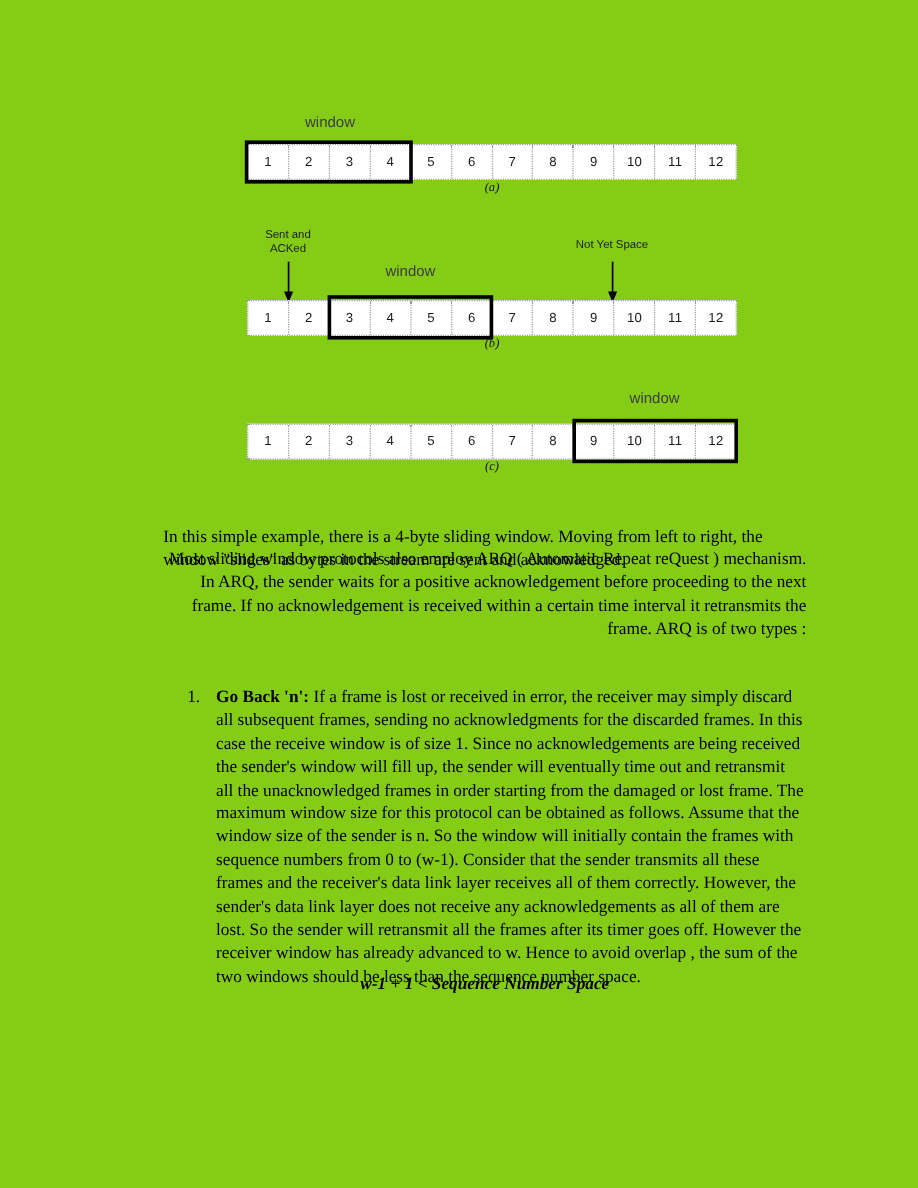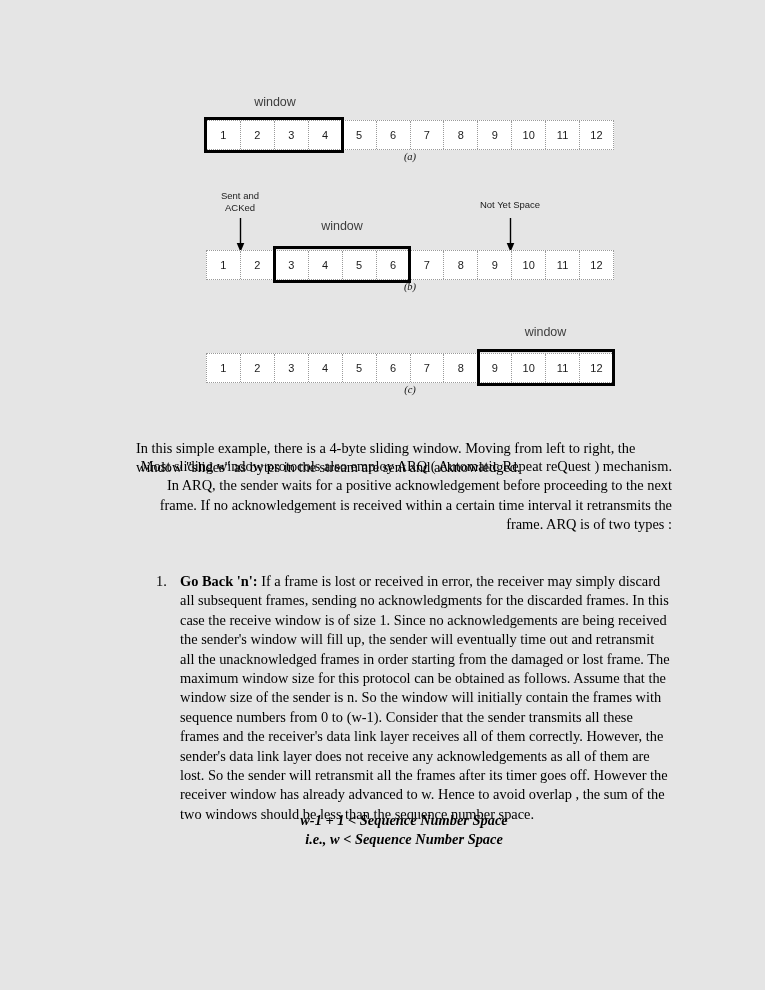--- a/index.html
+++ b/index.html
@@ -13,21 +13,21 @@
     position: relative;
     font-family: "Liberation Serif", serif;
     color: #000000;
     overflow: hidden;
   }
 
   .page {
     position: relative;
     width: 765px;
     height: 990px;
-    background: #e5e5e5;
+    background: #84cc16;
   }
 
   
   .figure {
     position: absolute;
     left: 0;
     top: 0;
     width: 765px;
   }
 
@@ -252,16 +252,15 @@
   <div class="body-text" style="top:457px;text-align:right;">Most sliding window protocols also employ ARQ ( Automatic Repeat reQuest ) mechanism. In ARQ, the sender waits for a positive acknowledgement before proceeding to the next frame. If no acknowledgement is received within a certain time interval it retransmits the frame. ARQ is of two types :</div>
 
   <div class="list-wrap" style="top:572px;">
     <div class="list-item">
       <span class="list-marker">1.</span><b>Go Back 'n':</b><span> If a frame is lost or received in error, the receiver may simply discard all subsequent frames, sending no acknowledgments for the discarded frames. In this case the receive window is of size 1. Since no acknowledgements are being received the sender's window will fill up, the sender will eventually time out and retransmit all the unacknowledged frames in order starting from the damaged or lost frame. The maximum window size for this protocol can be obtained as follows. Assume that the window size of the sender is n. So the window will initially contain the frames with sequence numbers from 0 to (w-1). Consider that the sender transmits all these frames and the receiver's data link layer receives all of them correctly. However, the sender's data link layer does not receive any acknowledgements as all of them are lost. So the sender will retransmit all the frames after its timer goes off. However the receiver window has already advanced to w. Hence to avoid overlap , the sum of the two windows should be less than the sequence number space.</span>
     </div>
   </div>
 
   <div class="formula-block" style="top:811px;font-style:italic;">
     <span class="formula-line">w-1 + 1 &lt; Sequence Number Space</span>
-    <span class="formula-line">i.e., w &lt; Sequence Number Space</span>
   </div>
 
 </div>
 
 </body></html>

